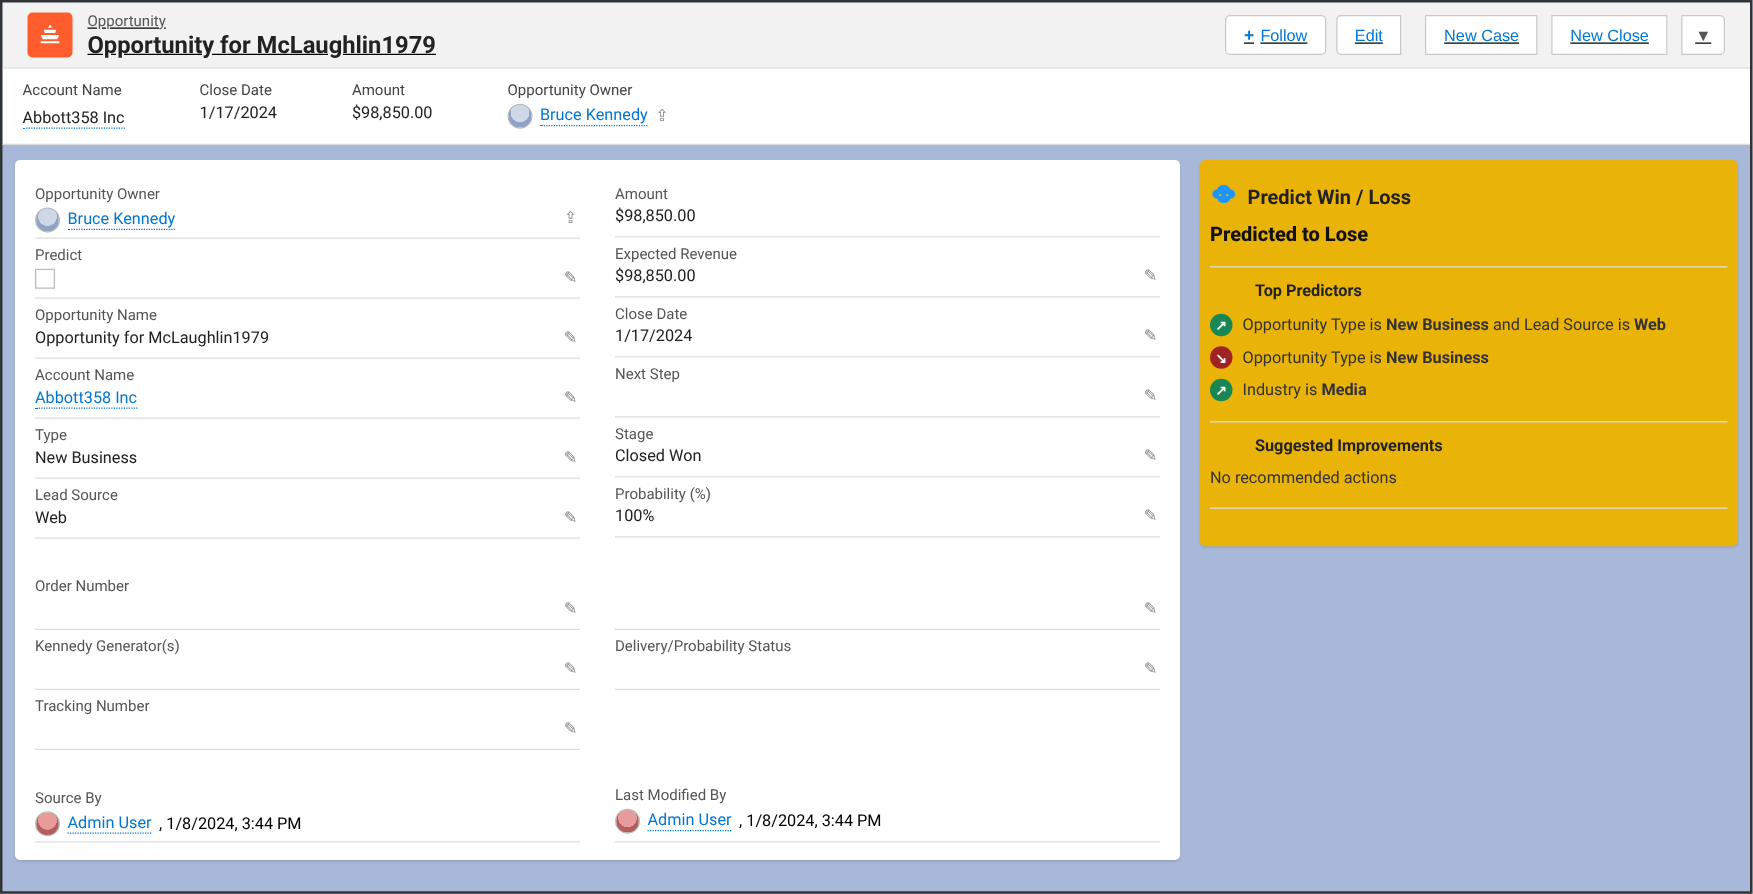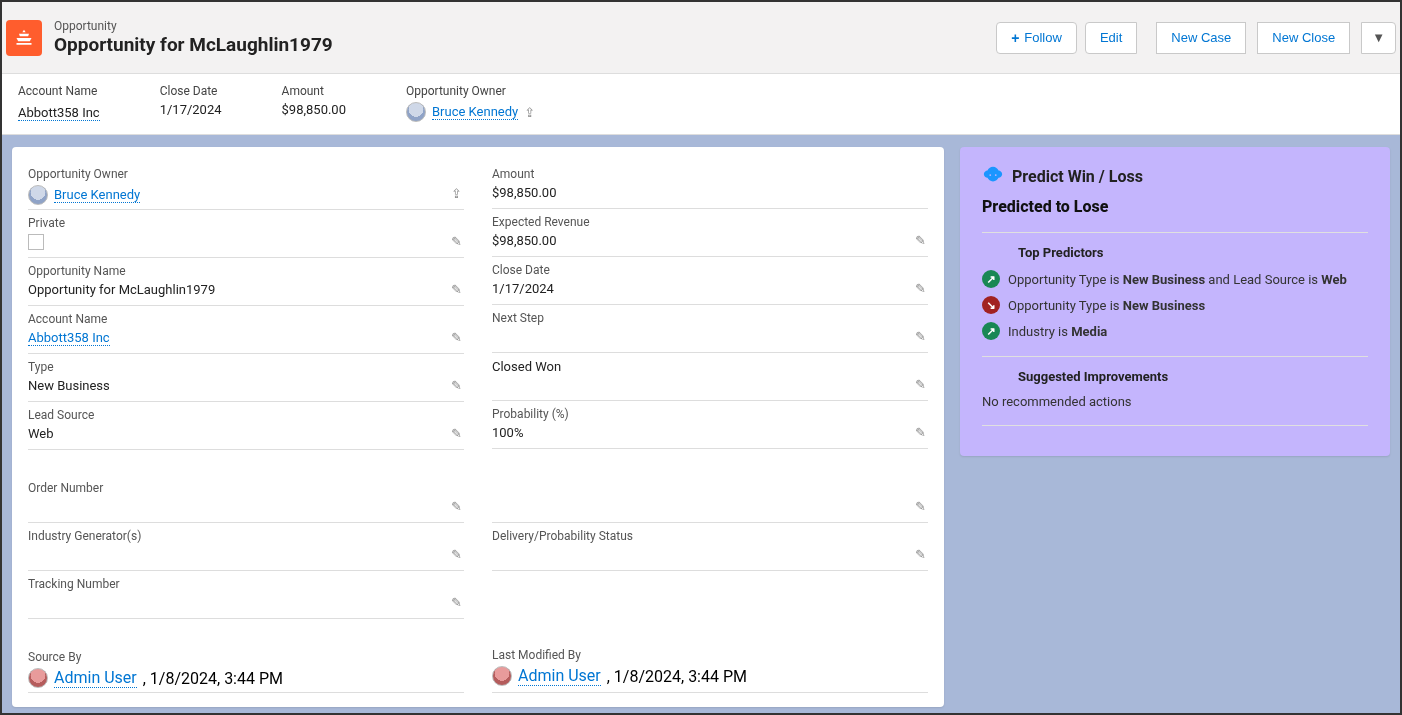--- a/index.html
+++ b/index.html
@@ -9,22 +9,23 @@
     width: 1402px;
     height: 715px;
     overflow: hidden;
     border: 2px solid #333;
   }
   .page-header {
     background: #f3f2f2;
     border-bottom: 1px solid #ddd;
     display: flex;
     align-items: center;
-    padding: 8px 4px;
-    height: 72px;
+    padding: 8px 20px;
+    height: 53px;
+    text-decoration: underline;
   }
   .entity-icon {
     width: 36px; height: 36px;
     background: #ff5d2d;
     border-radius: 4px;
     display: flex; align-items: center; justify-content: center;
     margin-right: 12px;
   }
   .entity-icon svg { fill: #fff; }
   .header-titles { flex: 1; }
@@ -100,29 +101,29 @@
   .field .f-label { font-size: 12px; color: #555; margin-bottom: 4px; }
   .field .f-value { font-size: 13px; color: #222; display: flex; align-items: center; gap: 6px; }
   .pencil {
     position: absolute; right: 2px; bottom: 8px;
     color: #888; cursor: pointer; font-size: 13px;
   }
   .checkbox-box {
     width: 16px; height: 16px; border: 1px solid #bbb; background: #fff; display: inline-block;
   }
   .field-gap { height: 28px; }
-  .created-by-row { display: flex; align-items: center; gap: 6px; font-size: 16px; }
+  .created-by-row { display: flex; align-items: center; gap: 6px; font-size: 13px; }
 
   .sidebar {
     width: 430px;
   }
   .predict-card {
-    background: #c4b5fd;
+    background: #eab308;
     border-radius: 4px;
-    padding: 18px 22px;
+    padding: 18px 8px;
     box-shadow: 0 1px 2px rgba(0,0,0,0.1);
   }
   .predict-head { display: flex; align-items: center; gap: 8px; margin-bottom: 10px; }
   .predict-icon {
     width: 22px; height: 22px;
     display: inline-flex; align-items: center; justify-content: center;
   }
   .predict-title { font-size: 16px; font-weight: 700; color: #222; }
   .predict-verdict { font-size: 16px; font-weight: 800; color: #111; margin-bottom: 16px; }
   .predict-divider { border-top: 1px solid #e0e0e0; margin: 8px 0 12px; }
@@ -197,21 +198,21 @@
     <div class="detail-col">
       <div class="field">
         <div class="f-label">Opportunity Owner</div>
         <div class="f-value">
           <span class="avatar"></span>
           <a class="link">Bruce Kennedy</a>
         </div>
         <span class="pencil">⇪</span>
       </div>
       <div class="field">
-        <div class="f-label">Private</div>
+        <div class="f-label">Predict</div>
         <div class="f-value">
             <span class="checkbox-box"></span>
           </div>
         <span class="pencil">✎</span>
       </div>
       <div class="field">
         <div class="f-label">Opportunity Name</div>
         <div class="f-value">Opportunity for McLaughlin1979</div>
         <span class="pencil">✎</span>
       </div>
@@ -232,21 +233,21 @@
         <div class="f-value">Web</div>
         <span class="pencil">✎</span>
       </div>
       <div class="field-gap"></div>
       <div class="field">
         <div class="f-label">Order Number</div>
         <div class="f-value"></div>
         <span class="pencil">✎</span>
       </div>
       <div class="field">
-        <div class="f-label">Industry Generator(s)</div>
+        <div class="f-label">Kennedy Generator(s)</div>
         <div class="f-value"></div>
         <span class="pencil">✎</span>
       </div>
       <div class="field">
         <div class="f-label">Tracking Number</div>
         <div class="f-value"></div>
         <span class="pencil">✎</span>
       </div>
       <div class="field-gap"></div>
       <div class="field">
@@ -273,20 +274,21 @@
         <div class="f-label">Close Date</div>
         <div class="f-value">1/17/2024</div>
         <span class="pencil">✎</span>
       </div>
       <div class="field">
         <div class="f-label">Next Step</div>
         <div class="f-value"></div>
         <span class="pencil">✎</span>
       </div>
       <div class="field">
+        <div class="f-label">Stage</div>
         <div class="f-value">Closed Won</div>
         <span class="pencil">✎</span>
       </div>
       <div class="field">
         <div class="f-label">Probability (%)</div>
         <div class="f-value">100%</div>
         <span class="pencil">✎</span>
       </div>
       <div class="field-gap"></div>
       <div class="field">

